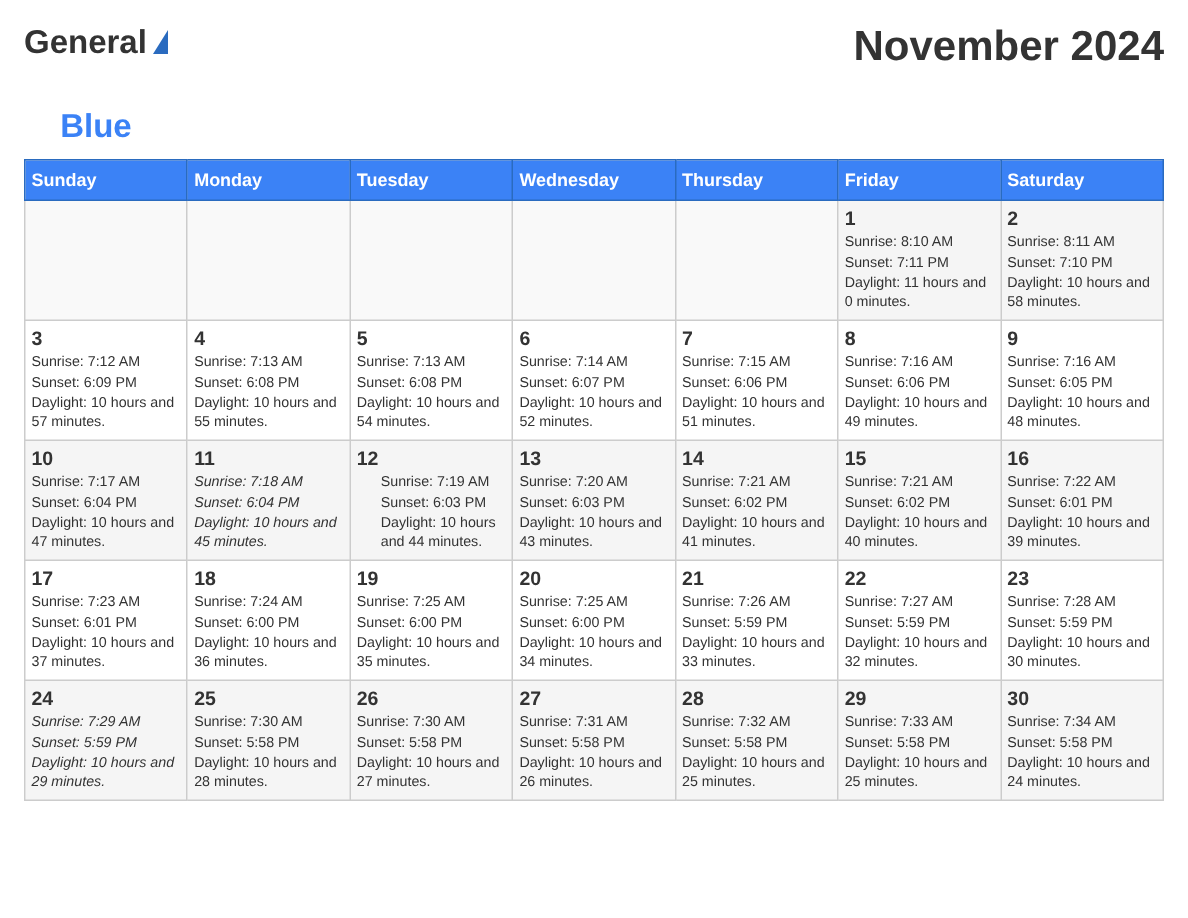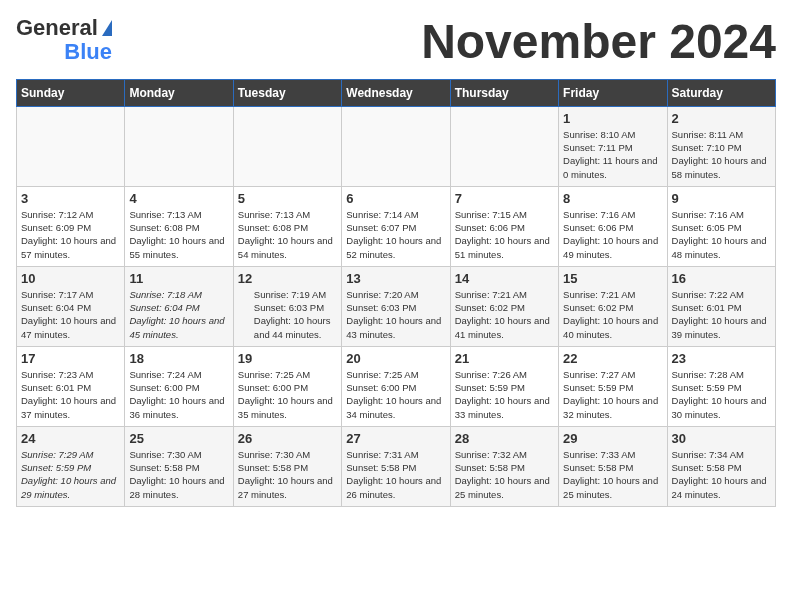--- a/index.html
+++ b/index.html
@@ -12,22 +12,23 @@
     }
     .header-area {
       display: flex;
       justify-content: space-between;
       align-items: flex-start;
       margin-bottom: 10px;
     }
     .logo {
       display: flex;
       flex-direction: column;
-      align-items: flex-end;
+      align-items: center;
       line-height: 1.1;
+      gap: 32px;
     }
     .logo-general {
       font-size: 22px;
       font-weight: bold;
       color: #333;
       display: flex;
       align-items: center;
       gap: 2px;
     }
     .logo-blue {
@@ -41,36 +42,36 @@
       border-left: 10px solid transparent;
       border-bottom: 16px solid #2a6bbf;
       display: inline-block;
       margin-left: 2px;
       vertical-align: middle;
     }
     .title-area {
       text-align: right;
     }
     .month-title {
-      font-size: 48px;
+      font-size: 28px;
       font-weight: bold;
       color: #333;
       line-height: 1.1;
     }
     .location-title {
       font-size: 16px;
       color: #555;
     }
     table {
       width: 100%;
       border-collapse: collapse;
       table-layout: fixed;
     }
     thead tr th {
-      background-color: #404040;
+      background-color: #3b82f6;
       color: #fff;
       font-size: 12px;
       font-weight: bold;
       padding: 6px 4px;
       text-align: left;
       border: 1px solid #2a6bbf;
     }
     tbody tr td {
       vertical-align: top;
       font-size: 10px;

